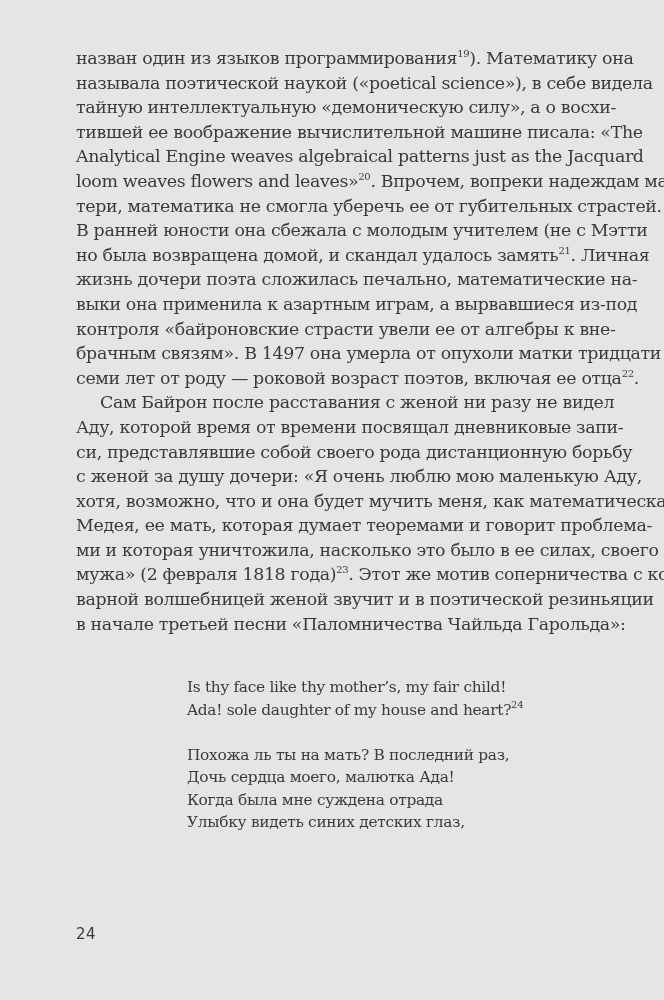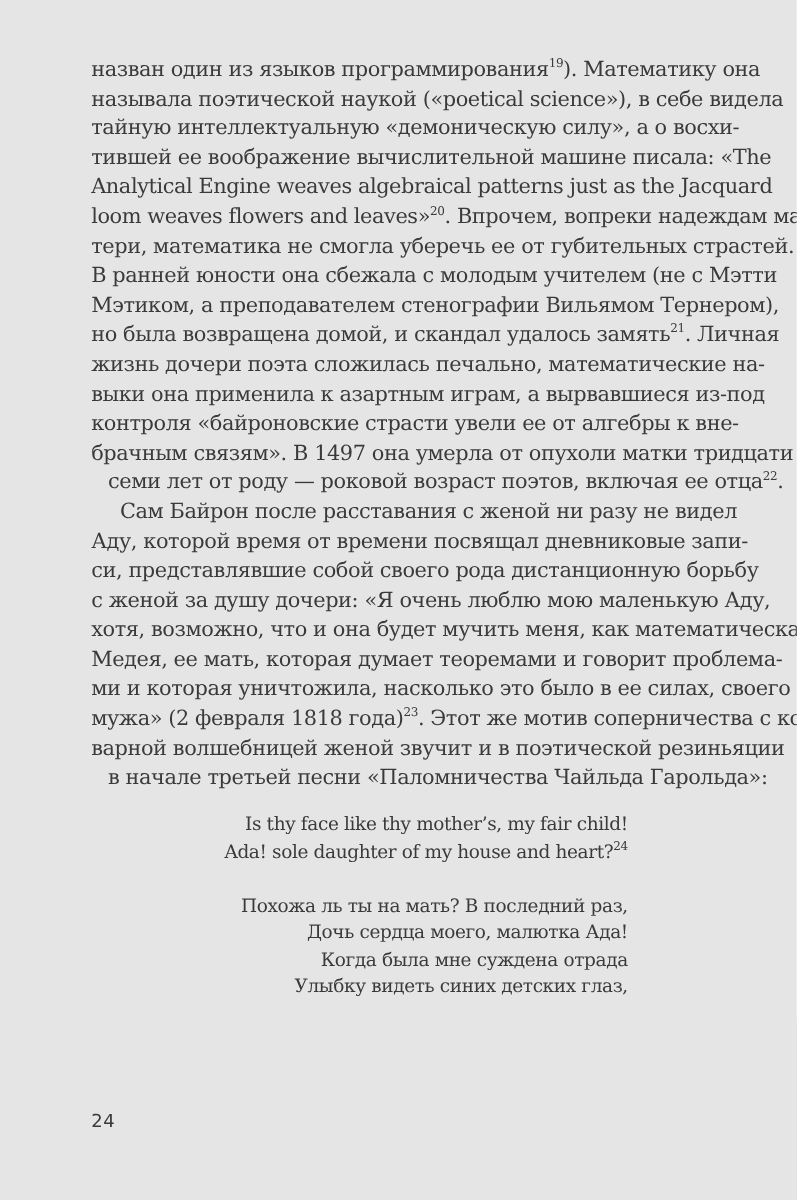--- a/index.html
+++ b/index.html
@@ -5,29 +5,29 @@
   html, body { margin: 0; padding: 0; background: #ffffff; }
   body { width: 664px; height: 1000px; position: relative; overflow: hidden; }
   .page { position: absolute; left: 0; top: 0; width: 664px; height: 1000px; background: #e5e5e5; }
   .body-text {
     position: absolute; left: 76px; top: 46px; width: 526px;
     font-family: "DejaVu Serif", "Liberation Serif", serif;
     font-size: 17.4px; line-height: 24.6px; color: #3a3a3a;
     letter-spacing: -0.35px;
   }
   .line { display: block; height: 24.6px; white-space: nowrap; text-align: justify; text-align-last: justify; overflow: visible; }
-  .line.last { text-align-last: left; margin-left: 14px; }
+  .line.last { text-align-last: left; }
   .line.indent { padding-left: 24px; }
   sup { font-size: 10px; line-height: 0; vertical-align: 7px; }
   .verse {
     position: absolute; left: 187px; top: 676px;
     font-family: "DejaVu Serif", "Liberation Serif", serif;
     font-size: 15.4px; line-height: 22.6px; color: #3a3a3a; letter-spacing: -0.3px;
   }
-  .verse .vline { display: block; white-space: nowrap; height: 22.6px; text-align: right; }
+  .verse .vline { display: block; white-space: nowrap; height: 22.6px; }
   .verse .gap { height: 22.4px; }
   .page-number {
     position: absolute; left: 76px; top: 925px;
     font-family: "DejaVu Sans", "Liberation Sans", sans-serif;
     font-size: 15px; color: #3a3a3a; letter-spacing: 0.5px;
   }
 </style>
 </head>
 <body>
 
@@ -37,21 +37,20 @@
 
     <div>
       <span class="line"><span>назван один из языков программирования</span><sup>19</sup><span>). Математику она</span></span>
       <span class="line">называла поэтической наукой («poetical science»), в себе видела</span>
       <span class="line">тайную интеллектуальную «демоническую силу», а о восхи-</span>
       <span class="line">тившей ее воображение вычислительной машине писала: «The</span>
       <span class="line">Analytical Engine weaves algebraical patterns just as the Jacquard</span>
       <span class="line"><span>loom weaves flowers and leaves»</span><sup>20</sup><span>. Впрочем, вопреки надеждам ма-</span></span>
       <span class="line">тери, математика не смогла уберечь ее от губительных страстей.</span>
       <span class="line">В ранней юности она сбежала с молодым учителем (не с Мэтти</span>
-      <span class="line">Мэтиком, а преподавателем стенографии Вильямом Тернером),</span>
       <span class="line"><span>но была возвращена домой, и скандал удалось замять</span><sup>21</sup><span>. Личная</span></span>
       <span class="line">жизнь дочери поэта сложилась печально, математические на-</span>
       <span class="line">выки она применила к азартным играм, а вырвавшиеся из-под</span>
       <span class="line">контроля «байроновские страсти увели ее от алгебры к вне-</span>
       <span class="line">брачным связям». В 1497 она умерла от опухоли матки тридцати</span>
       <span class="line last"><span>семи лет от роду — роковой возраст поэтов, включая ее отца</span><sup>22</sup><span>.</span></span>
     </div>
 
     <div>
       <span class="line indent">Сам Байрон после расставания с женой ни разу не видел</span>

